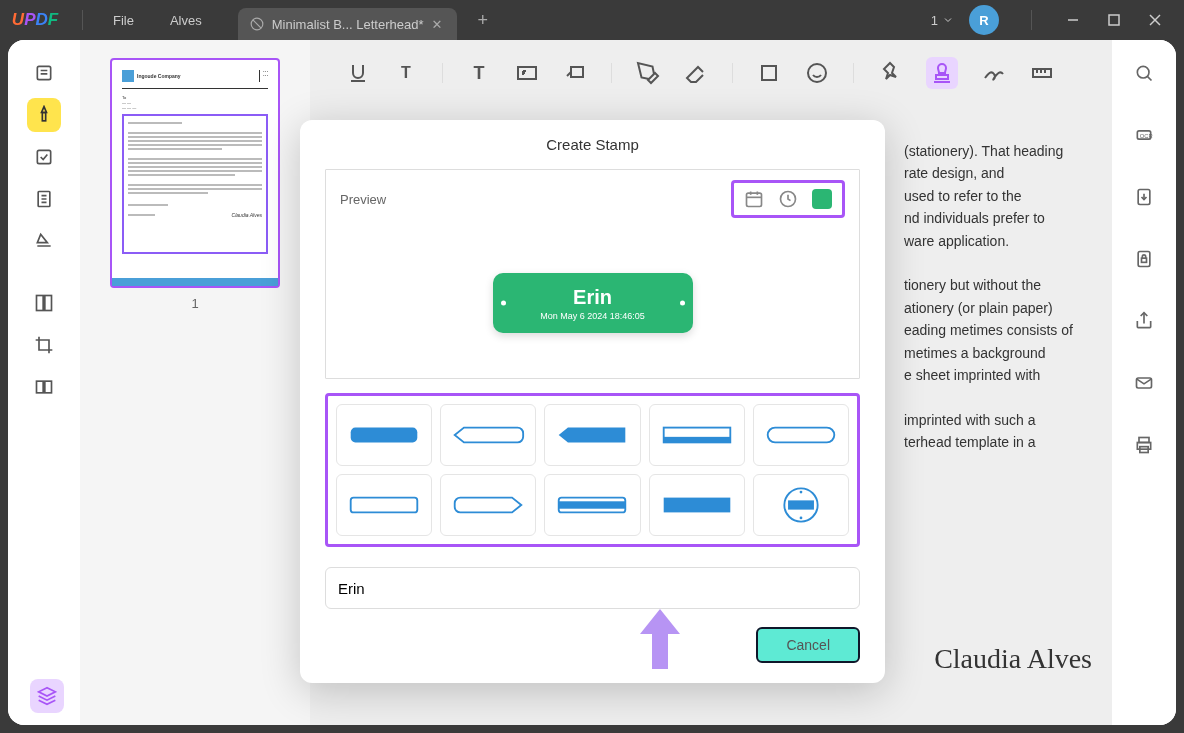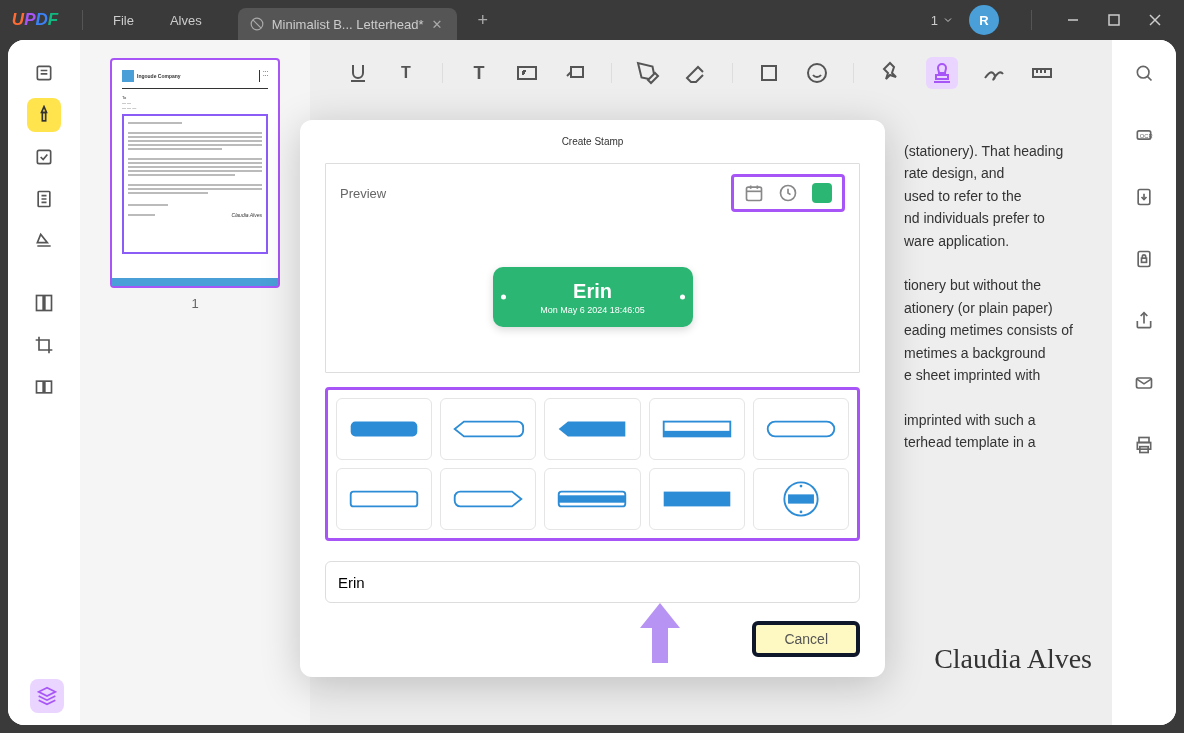--- a/index.html
+++ b/index.html
@@ -35,40 +35,40 @@
 .doc-area{flex:1;background:#eee;padding:16px;position:relative}
 .toolbar{height:34px;display:flex;align-items:center;gap:24px;padding-left:20px}
 .tool-btn{width:24px;height:24px;cursor:pointer;color:#555;display:flex;align-items:center;justify-content:center}
 .tool-btn.highlighted{background:#e9d5ff;border-radius:6px;padding:4px;width:32px;height:32px;color:#a855f7}
 .right-rail{width:64px;background:#fff;display:flex;flex-direction:column;align-items:center;padding-top:16px;gap:28px}
 .right-rail .rail-btn{color:#666}
 .doc-text{position:absolute;right:8px;top:100px;width:200px;font-size:14px;line-height:1.6;color:#333}
 .doc-sig{position:absolute;right:20px;bottom:50px;font-family:'Brush Script MT',cursive;font-size:28px;color:#333}
 .layers-btn{position:absolute;left:30px;bottom:20px;width:34px;height:34px;background:#e9d5ff;border-radius:8px;display:flex;align-items:center;justify-content:center;cursor:pointer;color:#a855f7}
 .dialog{position:absolute;left:300px;top:120px;width:585px;background:#fff;border-radius:12px;box-shadow:0 8px 40px rgba(0,0,0,0.2);padding:0 0 20px 0}
-.dialog-title{text-align:center;padding:16px;font-size:10px;color:#333}
+.dialog-title{text-align:center;padding:16px;font-size:15px;color:#333}
 .preview-box{margin:0 25px;border:1px solid #ddd;border-radius:1px;overflow:hidden}
 .preview-header{display:flex;align-items:center;padding:10px 14px;font-size:13px;color:#666}
 .preview-tools{margin-left:auto;display:flex;gap:14px;align-items:center;border:3px solid #a855f7;padding:6px 10px;border-radius:4px}
 .preview-tool{width:20px;height:20px;cursor:pointer;color:#888;display:flex;align-items:center;justify-content:center}
 .color-swatch{width:20px;height:20px;background:#2bb673;border-radius:4px;cursor:pointer}
 .preview-stage{height:150px;display:flex;align-items:center;justify-content:center;background:#fff}
 .stamp-preview{width:200px;height:60px;background:#2bb673;border-radius:10px;display:flex;flex-direction:column;align-items:center;justify-content:center;color:#fff;position:relative;box-shadow:0 3px 8px rgba(0,0,0,0.15)}
 .stamp-preview::before,.stamp-preview::after{content:'';position:absolute;width:5px;height:5px;background:#fff;border-radius:50%;top:50%;transform:translateY(-50%)}
 .stamp-preview::before{left:8px}.stamp-preview::after{right:8px}
 .stamp-name{font-size:20px;font-weight:700}
 .stamp-date{font-size:9px;margin-top:2px}
 .shapes-grid{margin:14px 25px 0;border:3px solid #a855f7;border-radius:4px;padding:8px;display:grid;grid-template-columns:repeat(5,1fr);gap:8px}
 .shape-cell{height:62px;border:1px solid #e5e5e5;border-radius:6px;display:flex;align-items:center;justify-content:center;cursor:pointer;background:#fff}
 .shape-cell svg{width:74px;height:24px}
 .name-input{margin:20px 25px 0;width:calc(100% - 50px);height:42px;border:1px solid #ddd;border-radius:6px;padding:0 12px;font-size:15px;outline:none}
 .dialog-buttons{display:flex;justify-content:flex-end;gap:16px;margin:18px 25px 0}
 .btn{height:36px;padding:0 28px;border-radius:6px;cursor:pointer;font-size:14px;border:none}
 .btn-primary{background:#b794f4;color:#fff}
-.btn-secondary{background:#fef9c3;border:4px solid #0f172a;color:#555}
+.btn-secondary{background:#5eead4;border:2px solid #0f172a;color:#555}
 .arrow-annotation{position:absolute;left:335px;bottom:14px;width:50px;height:60px}
 .arrow-annotation svg{width:50px;height:60px;fill:#b794f4}
 </style>
 </head>
 <body>
 
 <div class="titlebar">
   <div class="logo">
     <span>U</span>
       <span>P</span>

